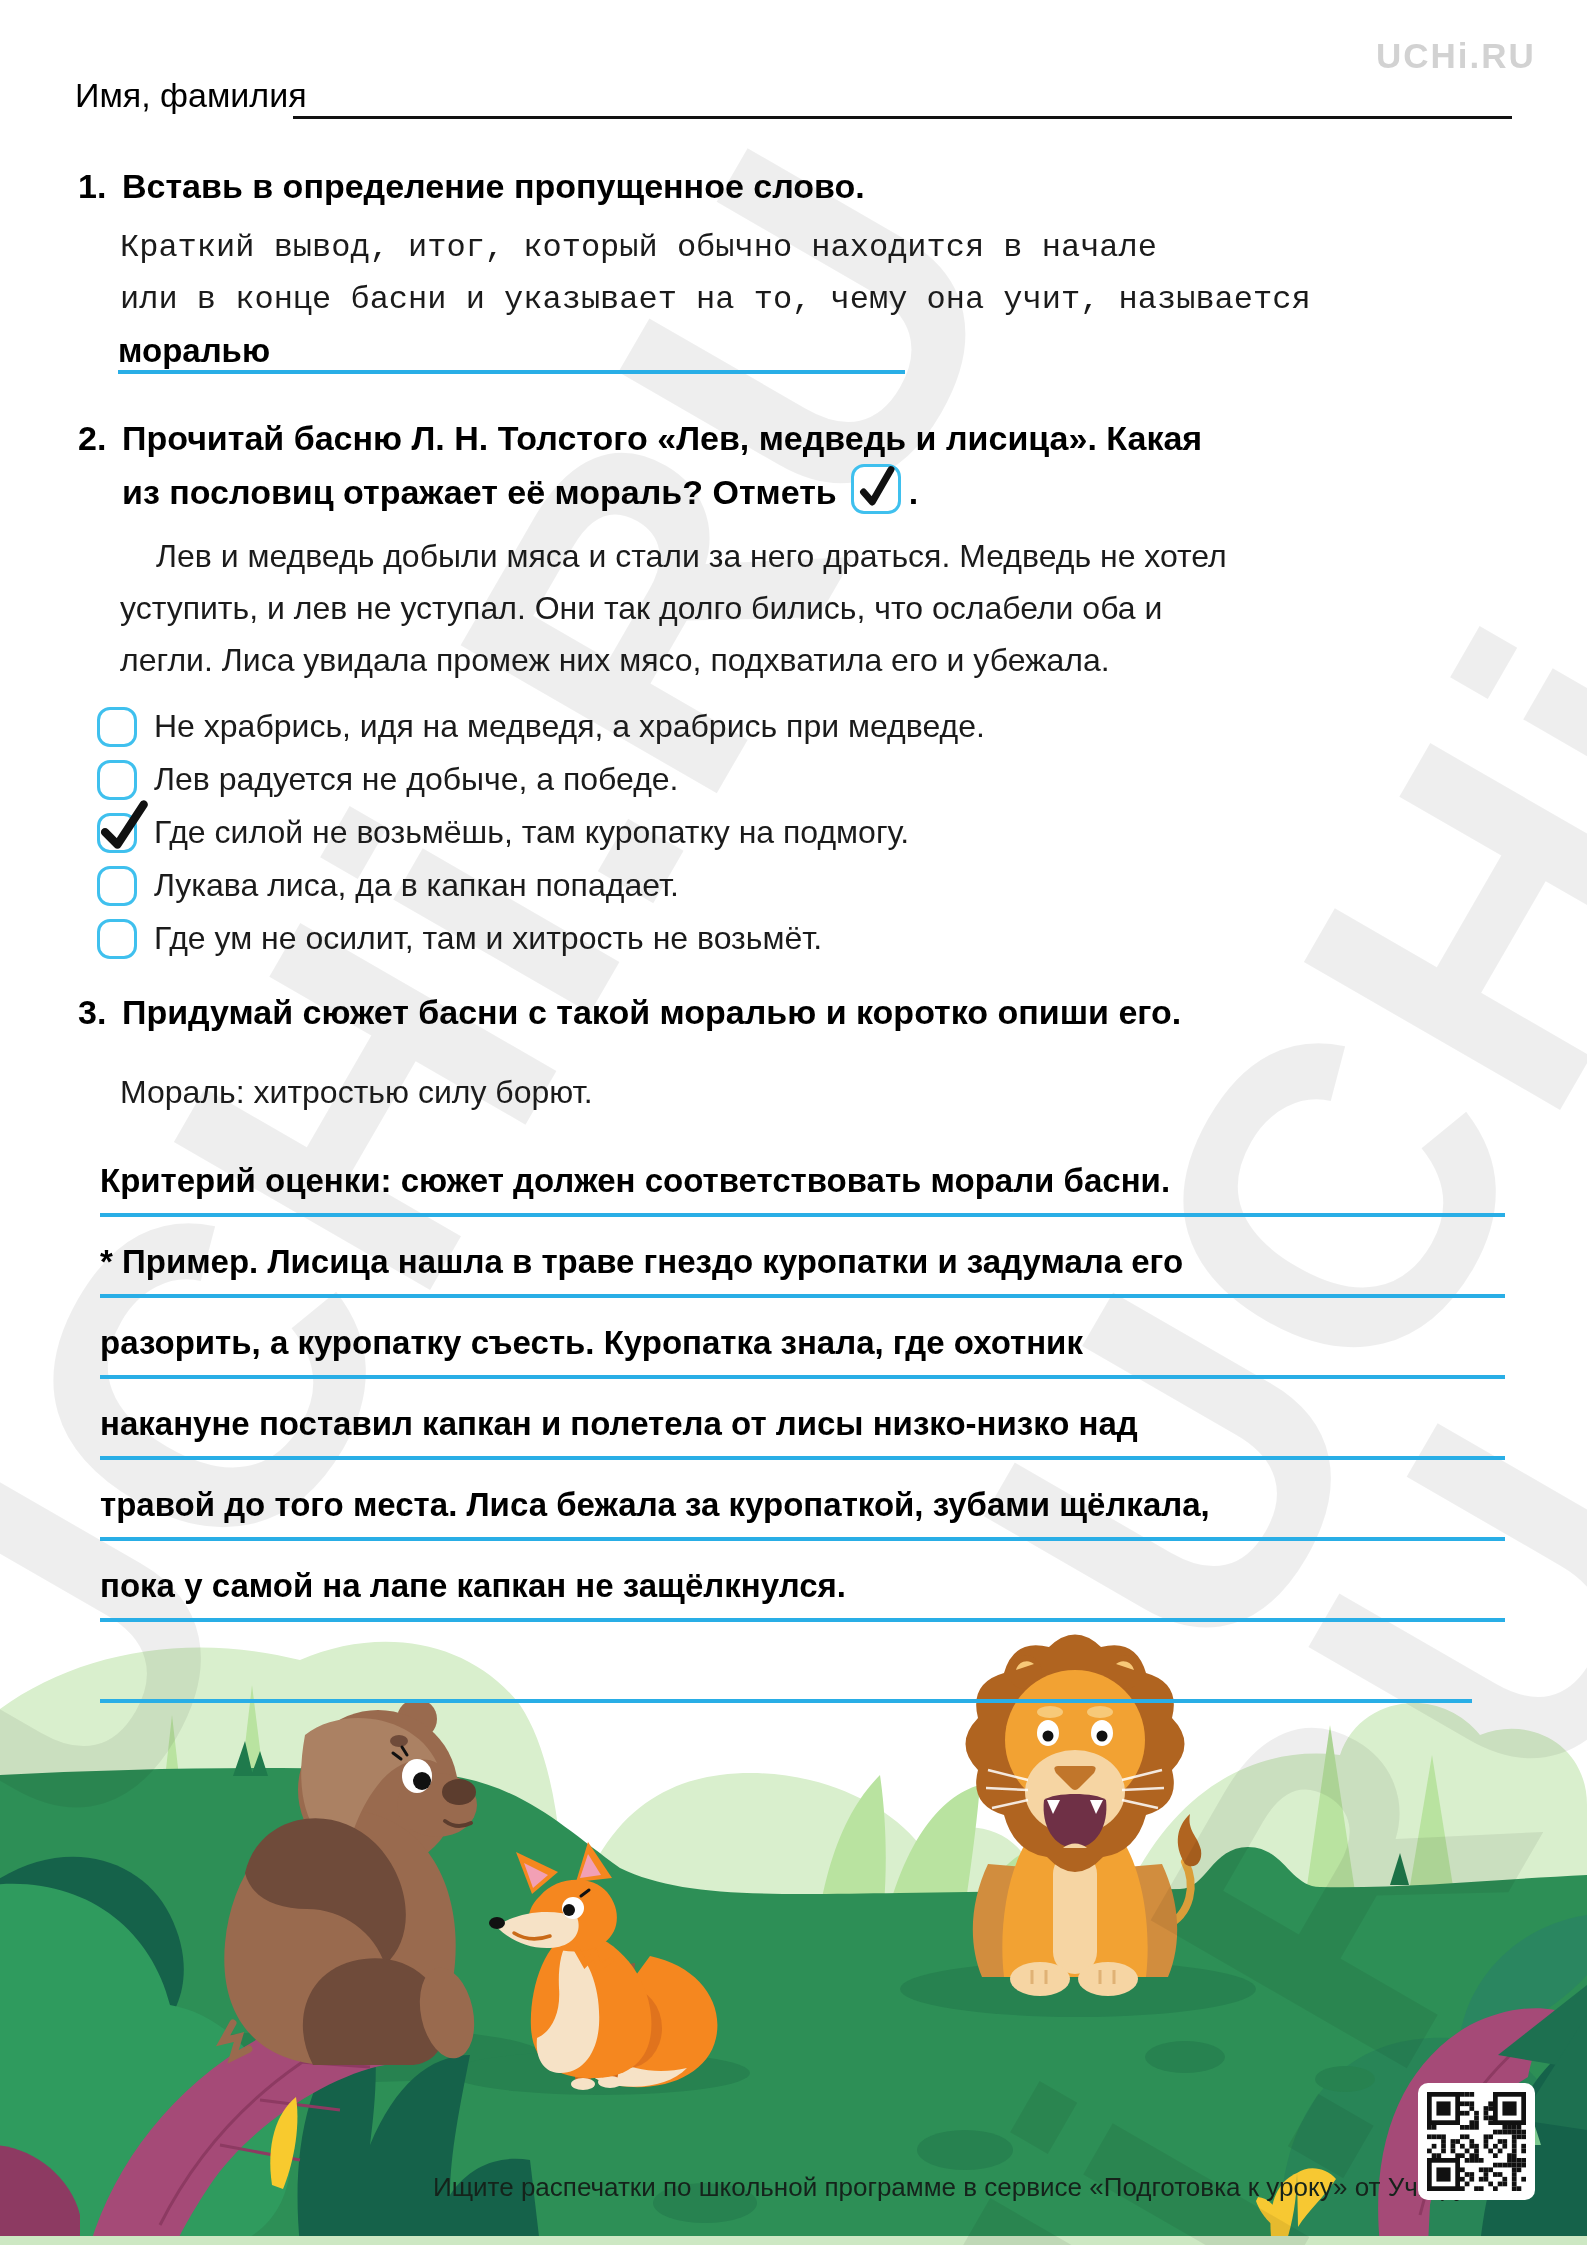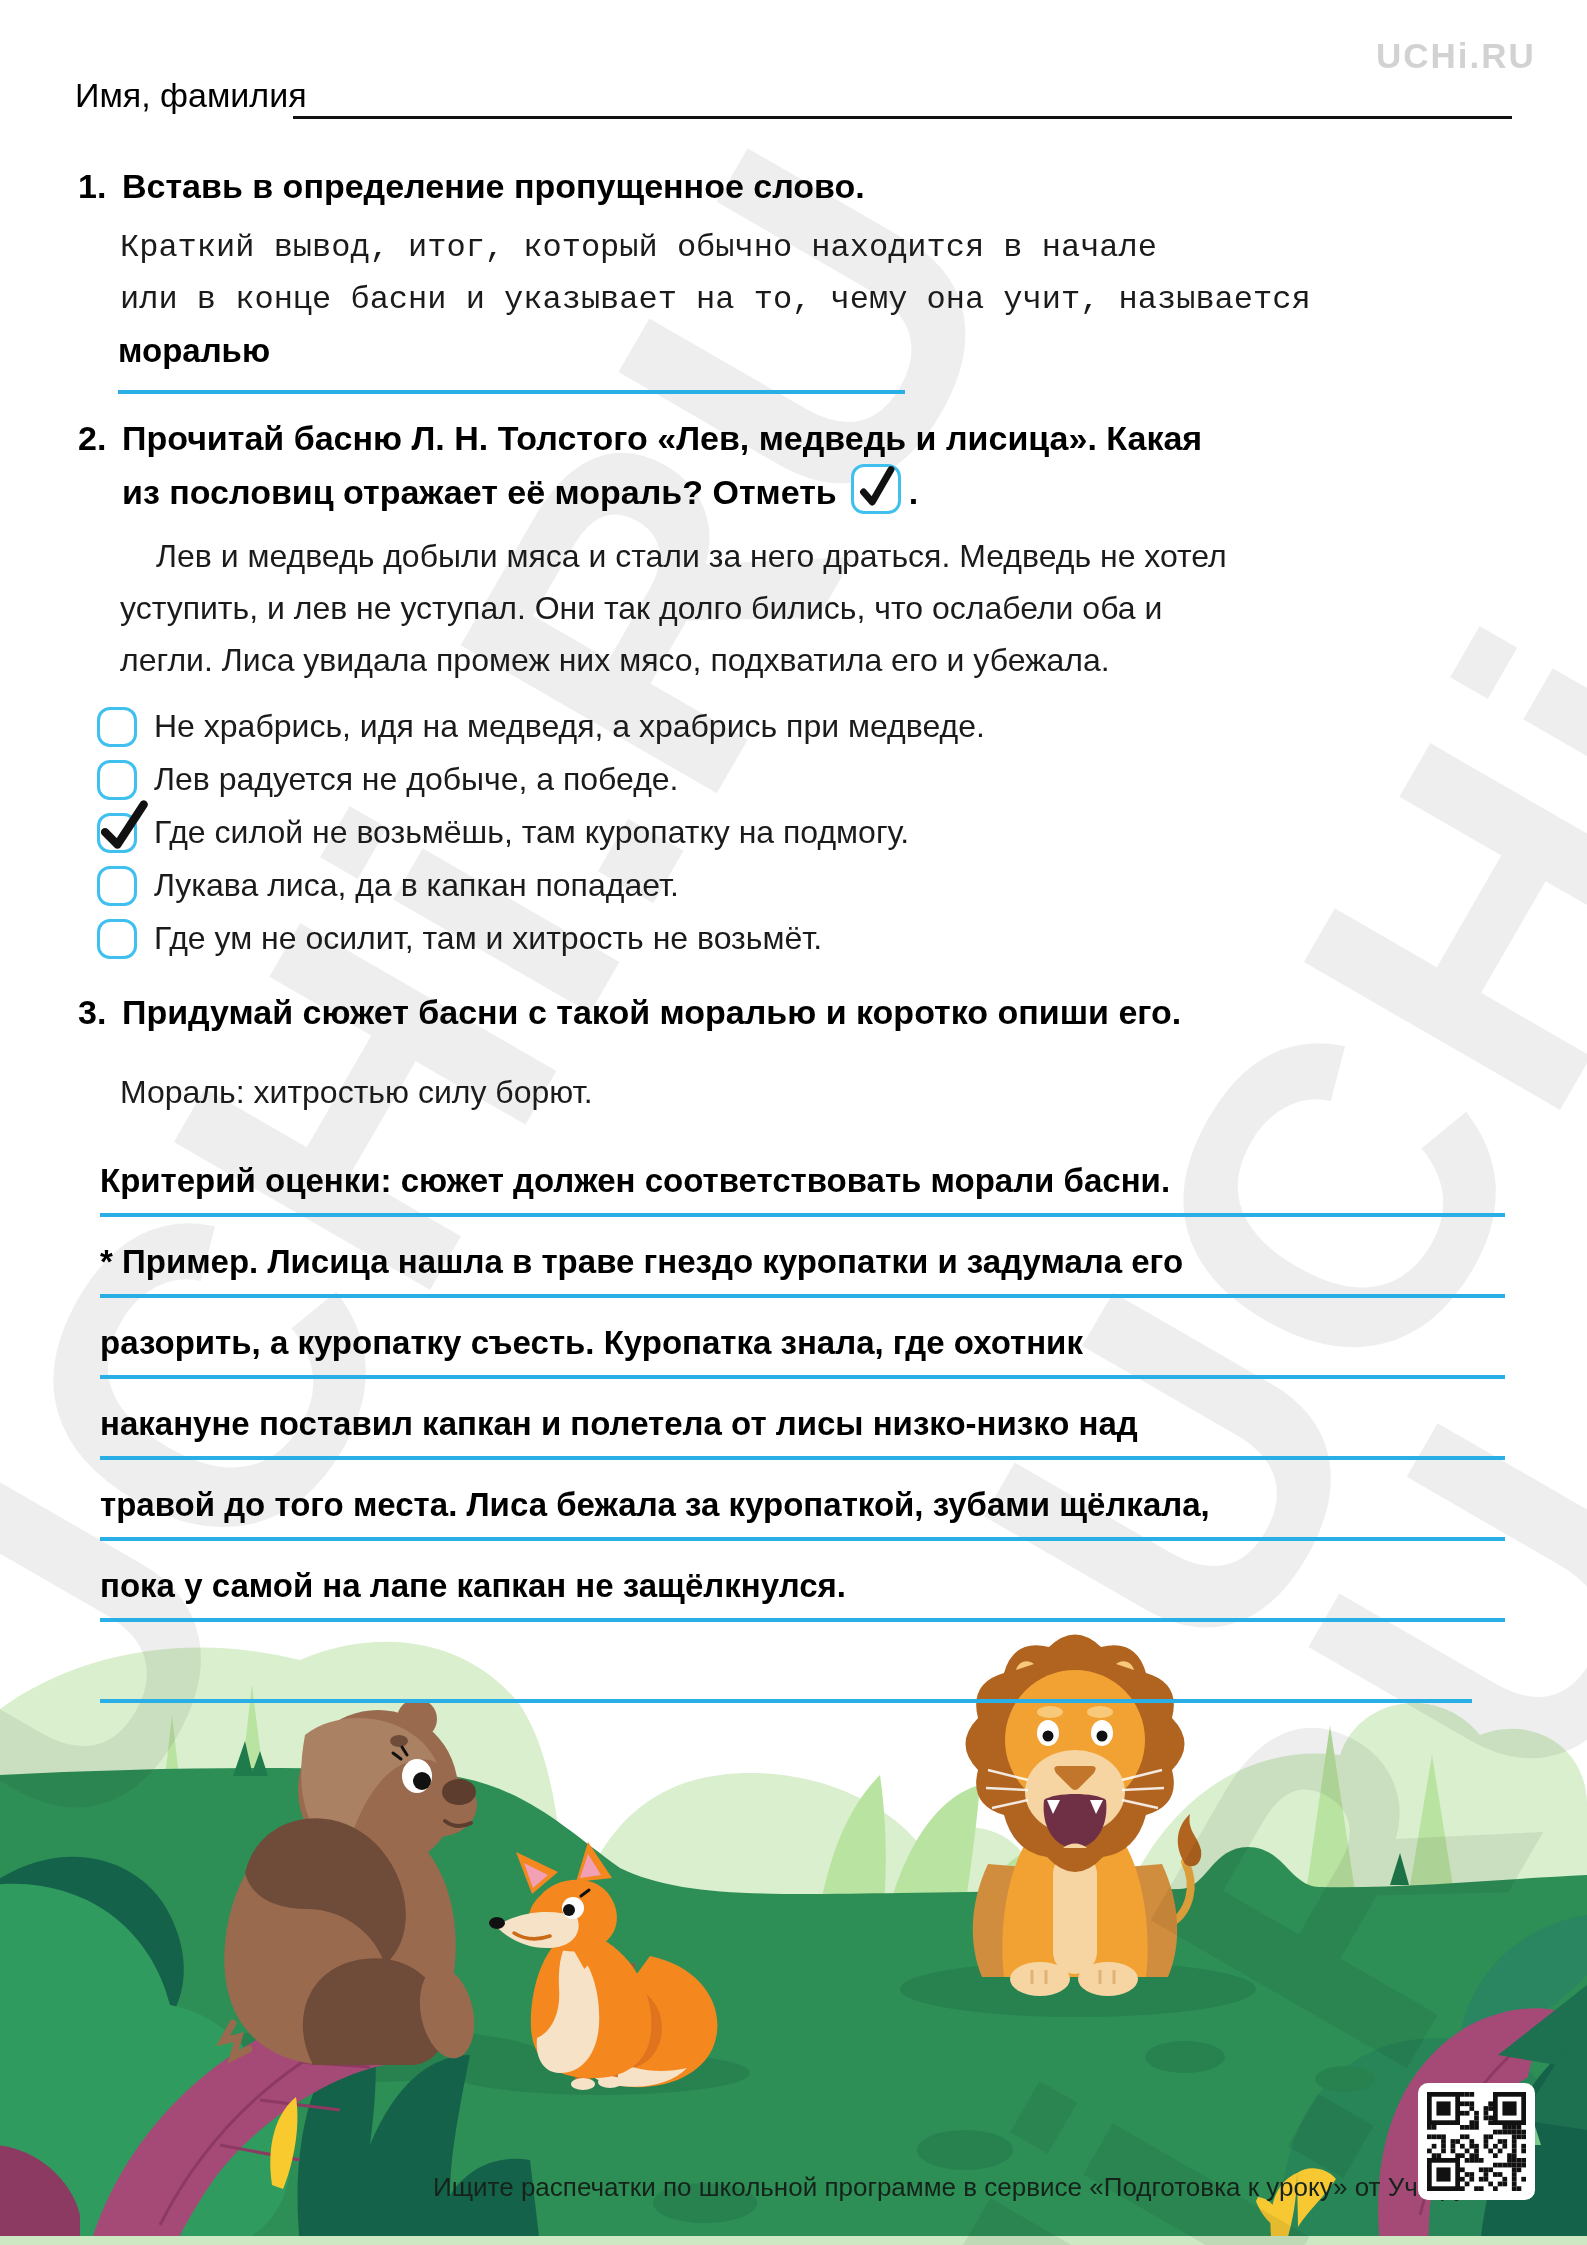--- a/index.html
+++ b/index.html
@@ -23,21 +23,21 @@
   .name-line{position:absolute;left:293px;top:116px;width:1219px;border-top:3px solid #111;}
 
   .task-head{position:absolute;left:78px;display:flex;font-size:34px;font-weight:700;
              color:#000;line-height:52px;}
   .task-num{width:44px;flex:0 0 44px;}
   .task-title{width:1440px;}
   .body-text{position:absolute;left:120px;font-size:32px;line-height:52px;color:#1b1b1b;width:1400px;}
 
   .answer-underlined{position:absolute;left:118px;top:320px;width:787px;height:50px;
         border-bottom:4px solid #29aee6;font-size:33px;font-weight:700;color:#000;
-        display:flex;align-items:flex-end;padding-bottom:20px;box-sizing:content-box;}
+        display:flex;align-items:flex-end;padding-bottom:0;box-sizing:content-box;}
 
   .head-cb{display:inline-block;width:44px;height:44px;border:3.5px solid #3fc0ee;
         border-radius:13px;background:#fff;position:relative;vertical-align:-10px;margin:0 8px 0 14px;}
   .head-cb svg{position:absolute;left:2px;top:-6px;}
 
   .fable{position:absolute;left:120px;top:530px;width:1400px;font-size:32px;line-height:52px;}
   .fable .indent{padding-left:36px;}
 
   .options{position:absolute;left:97px;top:700px;}
   .option{display:flex;align-items:center;height:53px;}

